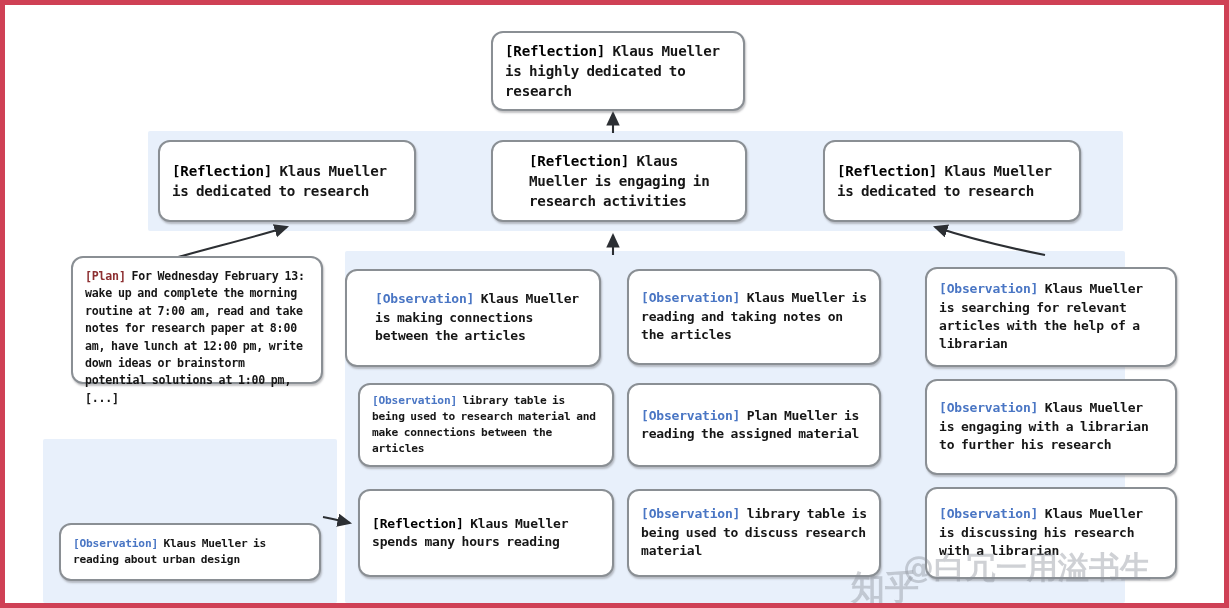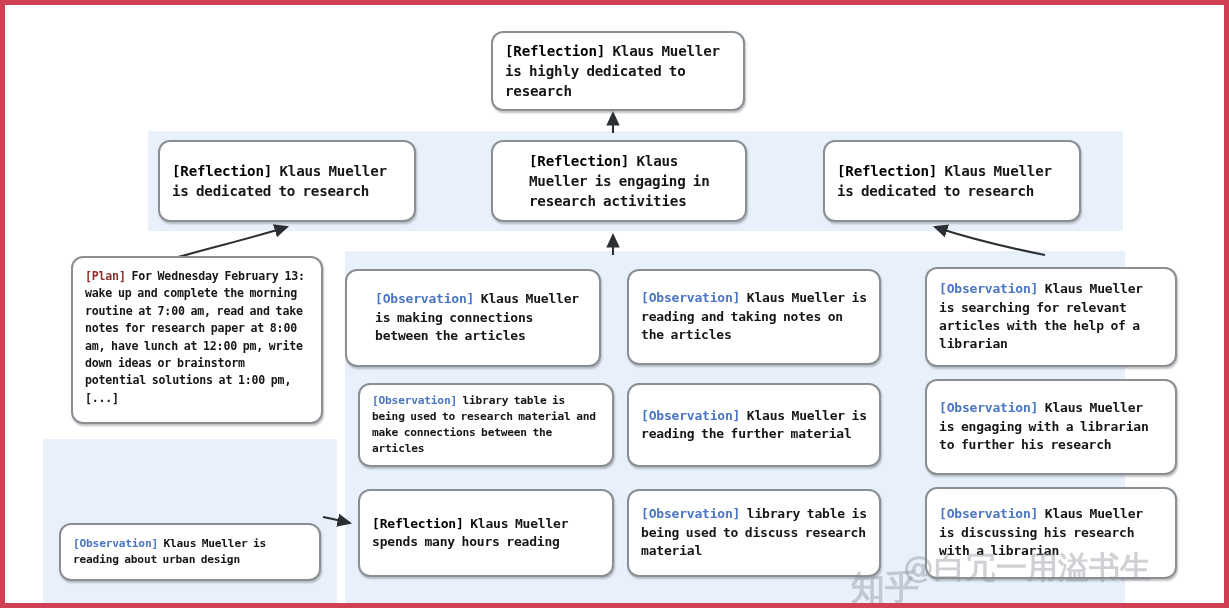--- a/index.html
+++ b/index.html
@@ -114,21 +114,21 @@
       <span class="tag-reflection">[Reflection]</span><span> Klaus Mueller is engaging in research activities</span>
     </div>
   </div>
 
   <div class="node" style="left:818px; top:135px; width:258px; height:82px;">
     <div class="txt fs14">
       <span class="tag-reflection">[Reflection]</span><span> Klaus Mueller is dedicated to research</span>
     </div>
   </div>
 
-  <div class="node" style="left:66px; top:251px; width:252px; height:168px; align-items:flex-start; padding-top:10px;">
+  <div class="node" style="left:66px; top:251px; width:252px; height:128px; align-items:flex-start; padding-top:10px;">
     <div class="txt fs12" style="line-height:1.50;">
       <span class="tag-plan">[Plan]</span><span> For Wednesday February 13: wake up and complete the morning routine at 7:00 am, read and take notes for research paper at 8:00 am, have lunch at 12:00 pm, write down ideas or brainstorm potential solutions at 1:00 pm, [...]</span>
     </div>
   </div>
 
 
   <div class="node" style="left:54px; top:518px; width:262px; height:58px;">
     <div class="txt fs11">
       <span class="tag-observation">[Observation]</span><span> Klaus Mueller is reading about urban design</span>
     </div>
@@ -153,21 +153,21 @@
   </div>
 
   <div class="node" style="left:622px; top:264px; width:254px; height:96px;">
     <div class="txt fs13">
       <span class="tag-observation">[Observation]</span><span> Klaus Mueller is reading and taking notes on the articles</span>
     </div>
   </div>
 
   <div class="node" style="left:622px; top:378px; width:254px; height:84px;">
     <div class="txt fs13">
-      <span class="tag-observation">[Observation]</span><span> Klaus Mueller is reading the further material</span>
+      <span class="tag-observation">[Observation]</span><span> Plan Mueller is reading the assigned material</span>
     </div>
   </div>
 
   <div class="node" style="left:622px; top:484px; width:254px; height:88px;">
     <div class="txt fs13">
       <span class="tag-observation">[Observation]</span><span> library table is being used to discuss research material</span>
     </div>
   </div>
 
   <div class="node" style="left:920px; top:262px; width:252px; height:100px;">

